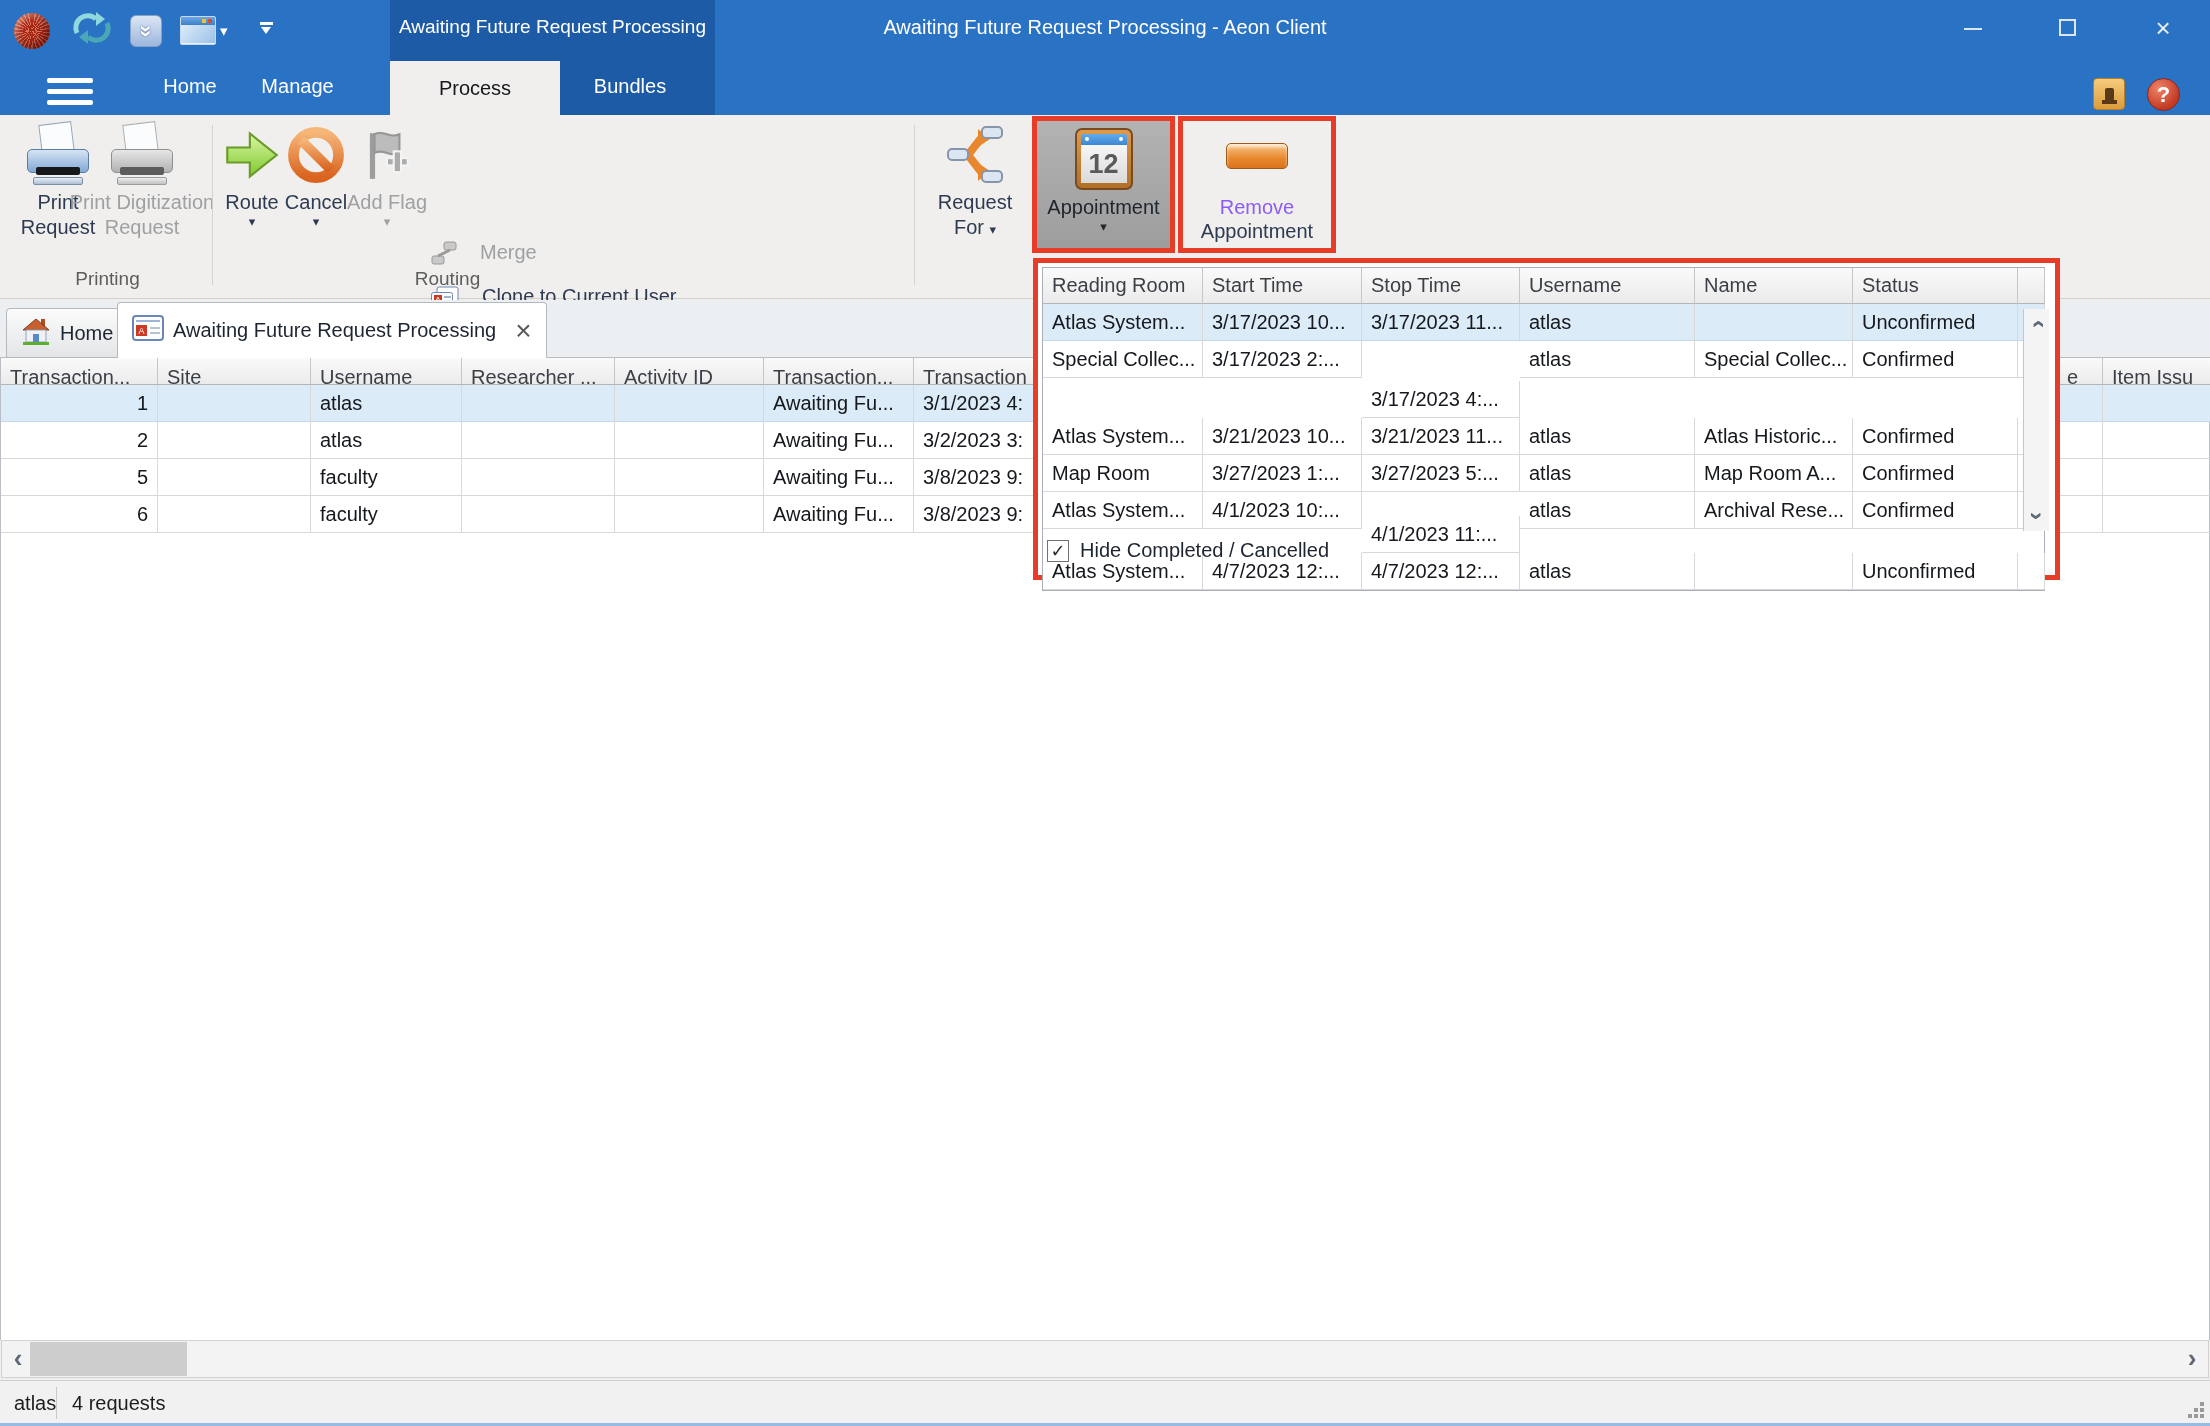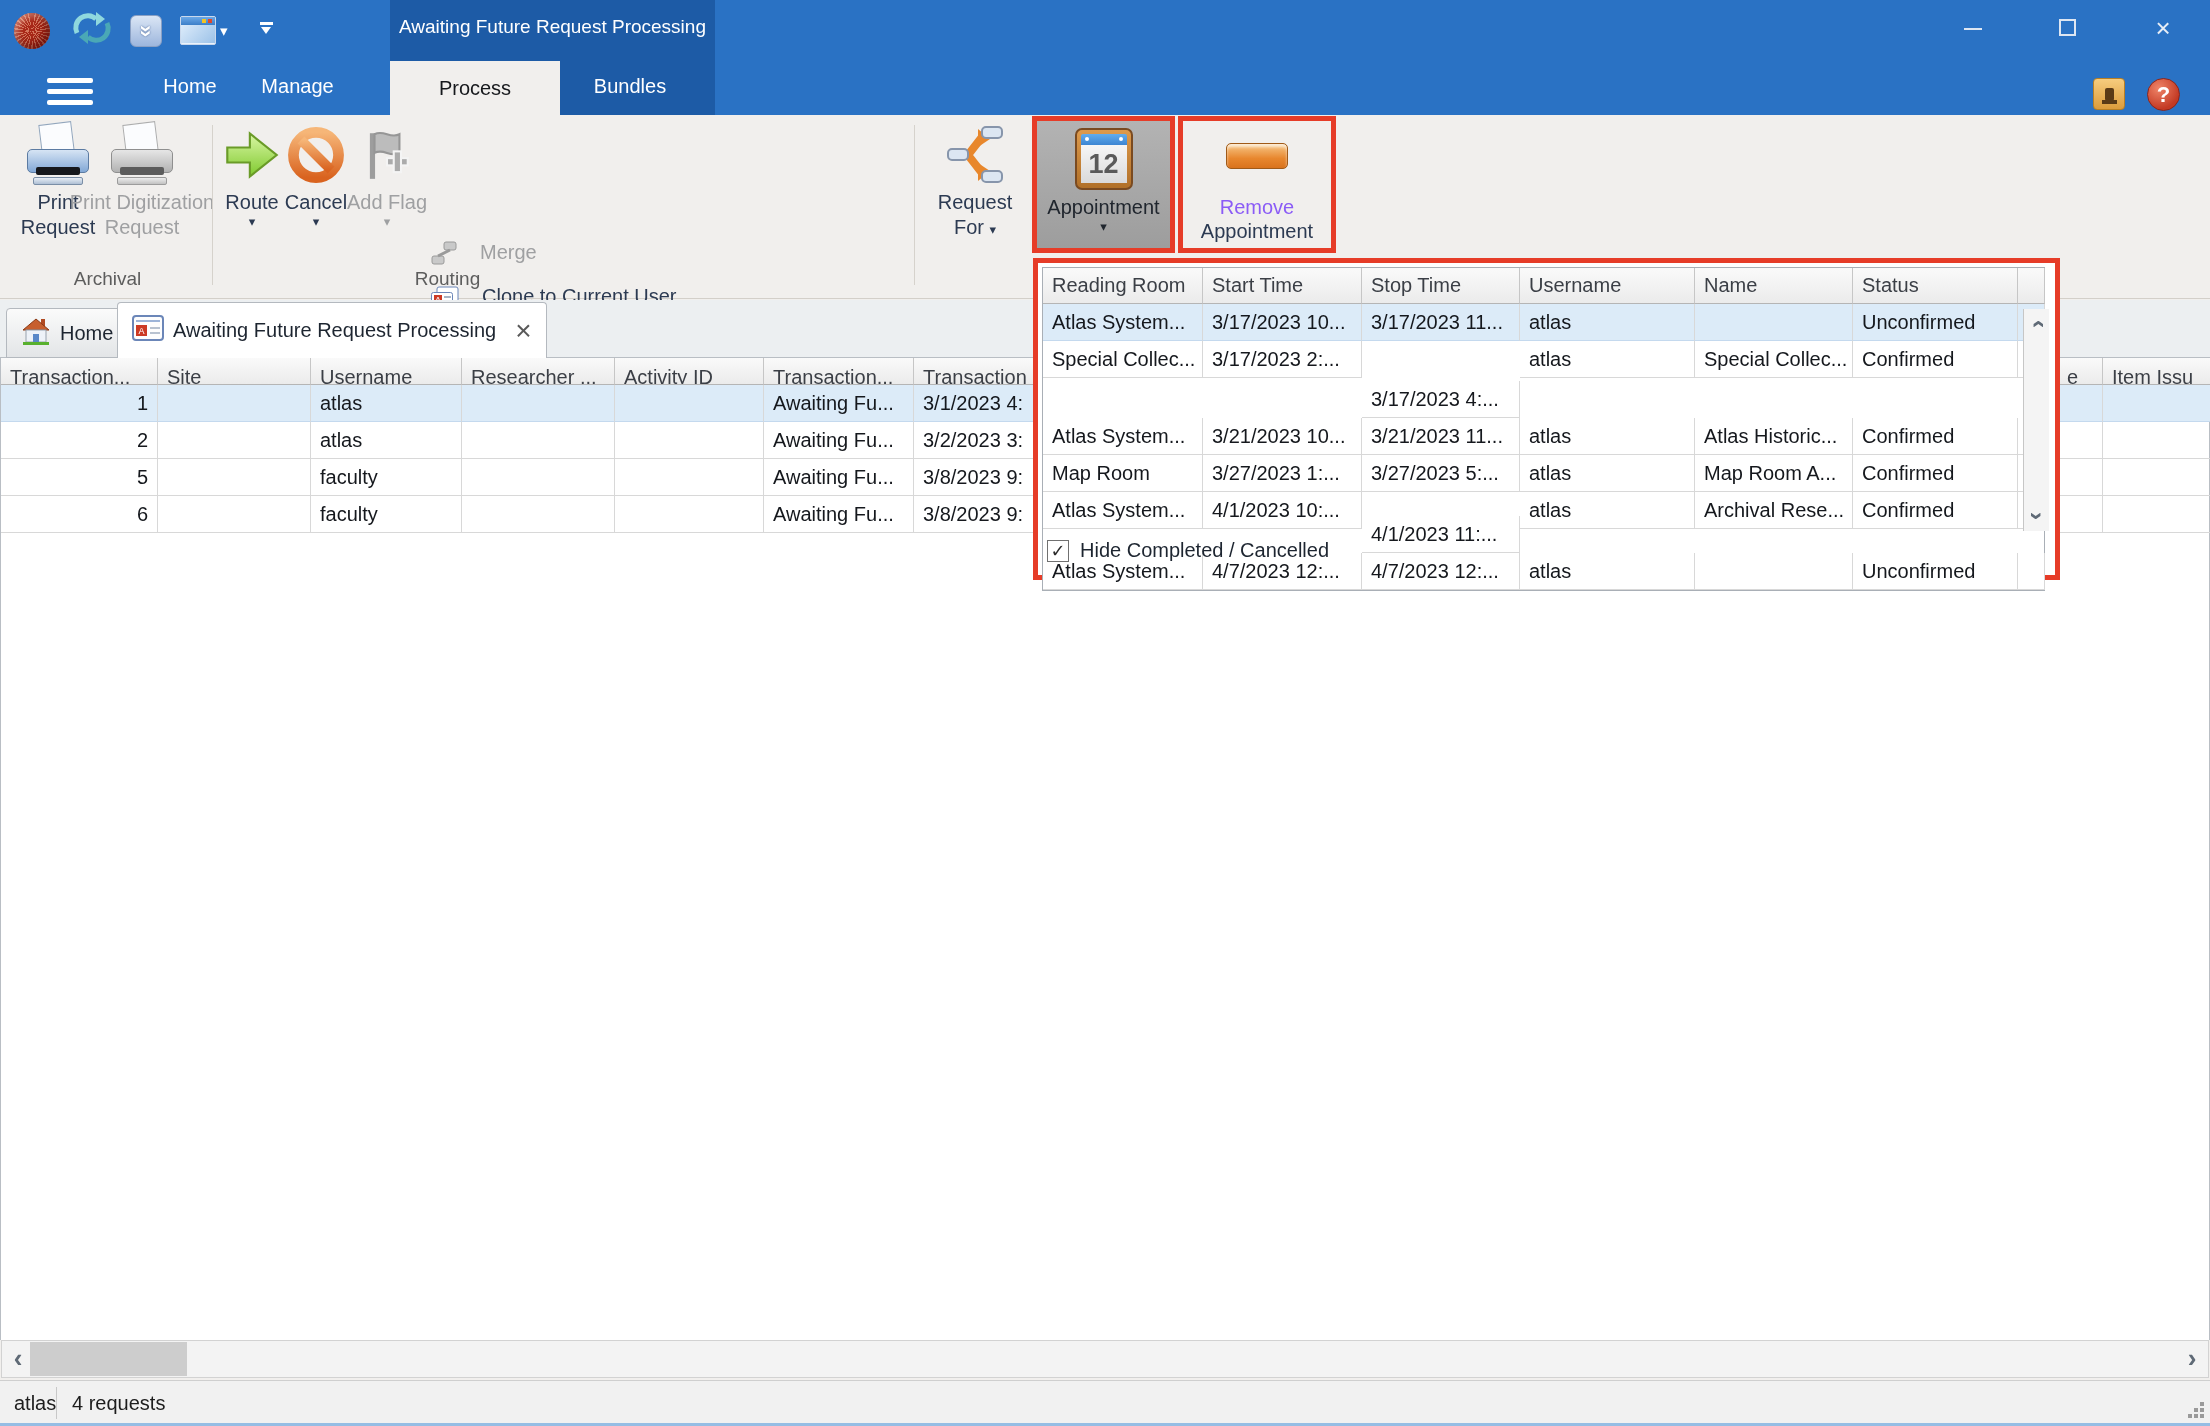--- a/index.html
+++ b/index.html
@@ -150,20 +150,21 @@
       <div class="collapse">
           <div class="bar"></div>
           <div class="tri"></div>
         </div>
     </div>
 
     <div class="abs ctxband">
       <div class="abs ctxcaption">Awaiting Future Request Processing</div>
       <div class="abs rtab" style="left:155px;top:61px;width:170px;">Bundles</div>
     </div>
+    <div class="abs wintitle">Awaiting Future Request Processing - Aeon Client</div>
 
     <div class="abs hamburger" style="left:47px;top:78px;">
       <div></div>
         <div></div>
         <div></div>
     </div>
     <div class="abs rtab" style="left:135px;top:61px;width:110px;">Home</div>
     <div class="abs rtab" style="left:245px;top:61px;width:105px;">Manage</div>
     <div class="abs rtab rtab-selected" style="left:390px;top:61px;width:170px;height:54px;line-height:54px;">Process</div>
 
@@ -200,21 +201,21 @@
         <div class="printer gray">
             <div class="paper"></div>
             <div class="pbody"></div>
             <div class="slot"></div>
             <div class="tray"></div>
           </div>
       </div>
       <div class="l1">Print Digitization</div>
       <div class="l2">Request</div>
     </div>
-    <div class="gplabel" style="left:40px;width:135px;">Archival</div>
+    <div class="gplabel" style="left:40px;width:135px;">Printing</div>
     <div class="vsep" style="left:212px;"></div>
 
     <div class="bigbtn" style="left:187px;">
       <div class="ic">
         <svg width="58" height="58" viewBox="0 0 54 54">
           <defs>
               <linearGradient id="grn" x1="0" y1="0" x2="0" y2="1">
             <stop offset="0" stop-color="#d9f6a4"></stop>
                 <stop offset="1" stop-color="#7fc92e"></stop>
               </linearGradient>

